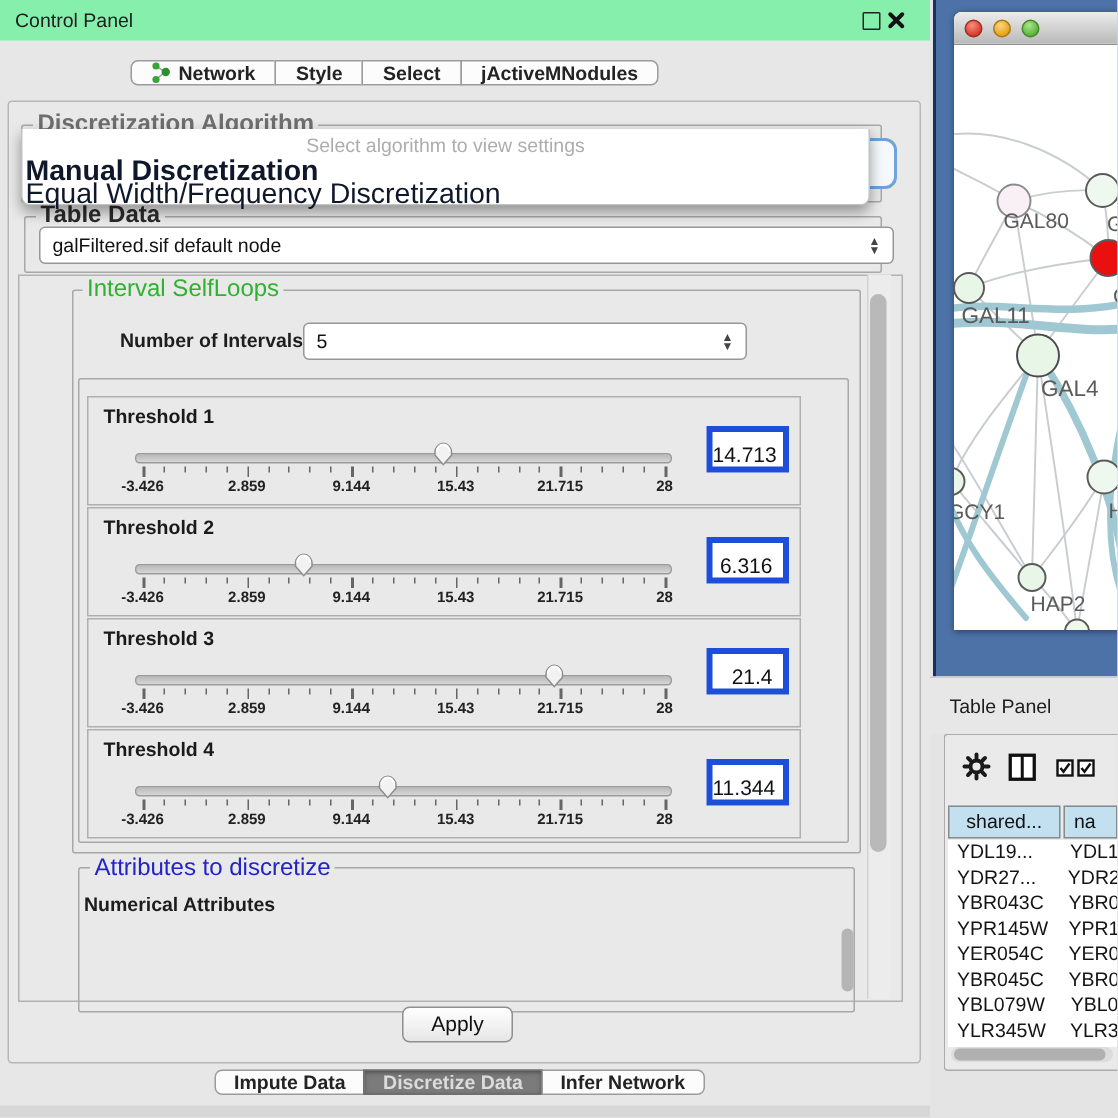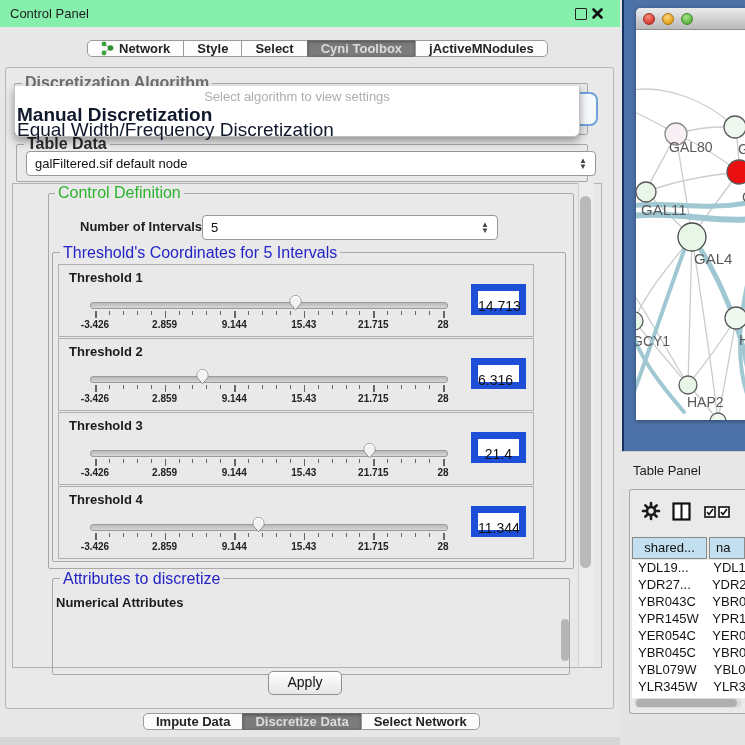--- a/index.html
+++ b/index.html
@@ -52,21 +52,21 @@
   #thresh-title{left:60px;top:246px;}
   
   .trow{position:absolute;left:58px;width:474px;height:71px;border:1px solid #b0b0b0;background:#e9e9e9;}
   .trow .tlabel{position:absolute;left:10px;top:5px;font-size:13px;font-weight:700;color:#1a1a1a;}
   .trow .track{position:absolute;left:31px;top:37px;width:356px;height:5px;border-radius:3px;
                background:linear-gradient(#b9b9b9,#d6d6d6);border:1px solid #9b9b9b;}
   .trow .thumb{position:absolute;top:29px;width:15px;height:17px;}
   .trow .tick{position:absolute;background:#666;}
   .trow .ticklabel{position:absolute;top:54px;width:50px;margin-left:-25px;text-align:center;
                    font-size:10px;font-weight:700;color:#222;}
-  .trow .vbox{position:absolute;left:412px;top:19px;width:55px;height:31px;background:#fff;border:7px solid #1d4ed8;
+  .trow .vbox{position:absolute;left:412px;top:19px;width:55px;height:31px;background:#fff;border:4px solid #1d4ed8;
               font-size:14px;color:#111;text-align:right;line-height:31px;padding-right:7px;box-sizing:border-box;}
   
   #attr-group{left:52px;top:578px;width:516px;height:95px;}
   #attr-title{left:60px;top:572px;}
   #attr-sub{left:56px;top:595px;font-size:13px;font-weight:700;color:#1c1c1c;}
   #attr-list{left:62px;top:616px;width:512px;height:49px;background:#fff;border:1px solid #b3b3b3;overflow:hidden;}
   .attr-item{padding:1px 0 1px 12px;font-size:13px;color:#222;line-height:15px;}
   #attr-scroll{left:561px;top:619px;width:8px;height:42px;background:#b5b5b5;border-radius:4px;}
   
   #apply-btn{left:268px;top:671px;width:72px;height:22px;background:linear-gradient(#ffffff,#e6e6e6);
@@ -128,23 +128,20 @@
             </svg>
           </span>
           <span>Network</span>
         </div>
         <div class="tab">
           <span>Style</span>
         </div>
         <div class="tab">
           <span>Select</span>
         </div>
-        <div class="tab selected">
-          <span>Cyni Toolbox</span>
-        </div>
         <div class="tab">
           <span>jActiveMNodules</span>
         </div>
       </div>
 
     <div id="main-box" class="abs"></div>
 
     <div id="algo-group" class="abs groupbox"></div>
     <div id="algo-title" class="abs grouptitle">Discretization Algorithm</div>
     <div id="algo-combo-fragment" class="abs"></div>
@@ -165,33 +162,32 @@
           <span>▲</span>
           <span>▼</span>
         </span>
     </div>
 
     <div id="scrollpane" class="abs"></div>
     <div id="vscroll-track" class="abs"></div>
     <div id="vscroll-thumb" class="abs"></div>
 
     <div id="interval-group" class="abs groupbox"></div>
-    <div id="interval-title" class="abs grouptitle" style="color: rgb(45, 179, 45);">Control Definition</div>
+    <div id="interval-title" class="abs grouptitle" style="color: rgb(45, 179, 45);">Interval SelfLoops</div>
 
     <div id="noi-label" class="abs">Number of Intervals</div>
     <div id="noi-combo" class="abs combo">
       <span>5</span>
       <span class="spin">
           <span>▲</span>
           <span>▼</span>
         </span>
     </div>
 
     <div id="thresh-group" class="abs groupbox"></div>
-    <div id="thresh-title" class="abs grouptitle" style="color: rgb(35, 35, 200);">Threshold's Coordinates for 5 Intervals</div>
     <div id="thresh-rows">
         <div class="trow" style="top: 264px;">
           <div class="tlabel">Threshold 1</div>
           <div class="track"></div>
           <div class="tick" style="left: 36px; top: 46px; width: 1.5px; height: 7px;"></div>
           <div class="tick" style="left: 49.92px; top: 46px; width: 1px; height: 4px;"></div>
           <div class="tick" style="left: 63.84px; top: 46px; width: 1px; height: 4px;"></div>
           <div class="tick" style="left: 77.76px; top: 46px; width: 1px; height: 4px;"></div>
           <div class="tick" style="left: 91.68px; top: 46px; width: 1px; height: 4px;"></div>
           <div class="tick" style="left: 105.6px; top: 46px; width: 1.5px; height: 7px;"></div>
@@ -368,21 +364,21 @@
     <div id="apply-btn" class="abs">Apply</div>
 
     <div id="bottom-tabs" class="abs tabstrip">
         <div class="tab">
           <span>Impute Data</span>
         </div>
         <div class="tab selected">
           <span>Discretize Data</span>
         </div>
         <div class="tab">
-          <span>Select Network</span>
+          <span>Infer Network</span>
         </div>
       </div>
     <div id="cp-bottom-strip" class="abs"></div>
   </div>
 
   <div id="net-frame" class="abs">
     <div id="net-window" class="abs" style="left:12px;top:8px;">
       <div id="net-titlebar" class="abs">
         <span class="light" style="background:radial-gradient(circle at 4px 3px,#fa8d80,#d63d2e 70%);border:1px solid #9c2f24;"></span>
         <span class="light" style="background:radial-gradient(circle at 4px 3px,#fbd57c,#e8a31f 70%);border:1px solid #a8760e;"></span>

